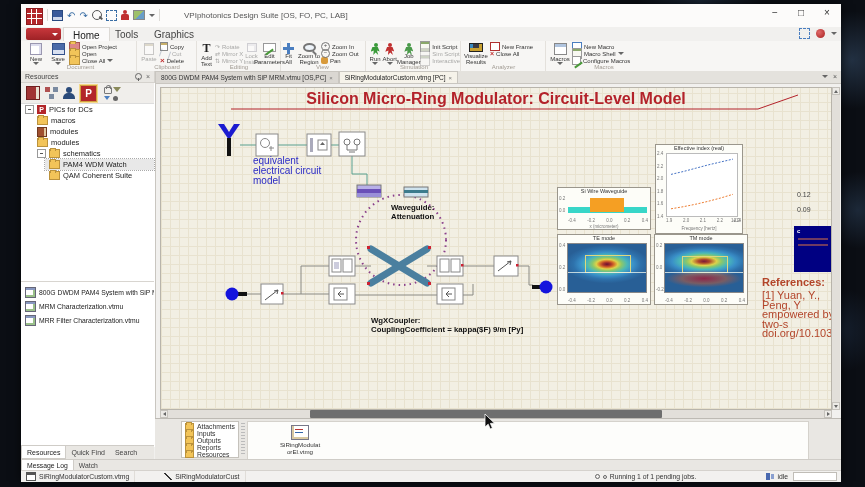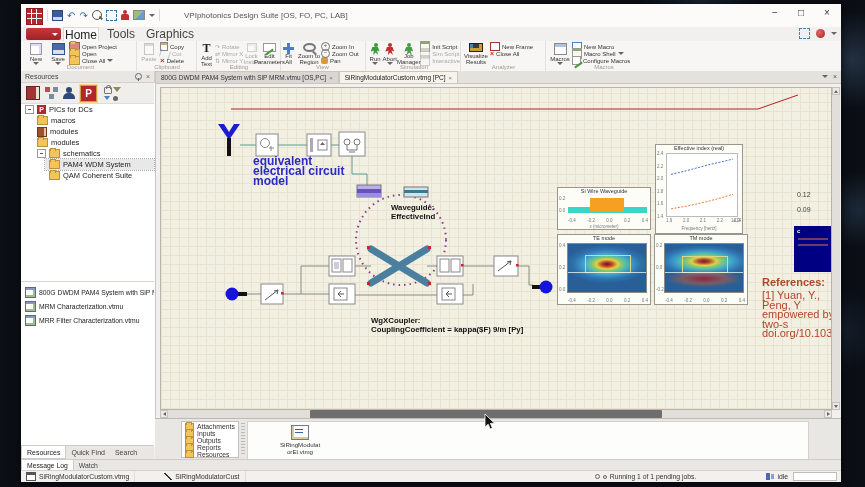--- a/index.html
+++ b/index.html
@@ -33,21 +33,21 @@
   .i-img{width:10px;height:8px;border:1px solid #888;background:linear-gradient(135deg,#9ec06a 50%,#6a9ec8 50%)}
   .dd{width:0;height:0;border-left:3px solid transparent;border-right:3px solid transparent;border-top:3px solid #666}
   #apptitle{left:163px;top:7px;font-size:8px;color:#555}
   .winbtns{right:6px;top:3px;display:flex;gap:10px;font-size:10px;color:#333}
   .winbtn{width:16px;text-align:center;cursor:default}
   
   #tabrow{left:0;top:23px;width:820px;height:14px;background:#f1f0ee;border-bottom:1px solid #dcd9d5}
   .filebtn{left:5px;top:1px;width:32px;height:12px;background:linear-gradient(#c8373c,#9e2226);border-radius:2px;
      display:flex;align-items:center;justify-content:flex-end;padding-right:3px}
   .filebtn .dd{border-top-color:#fff}
-  .rtab{top:0;height:14px;padding:0 1px;display:inline-flex;align-items:center;font-size:12px;color:#444}
+  .rtab{top:0;height:14px;padding:0 9px;display:inline-flex;align-items:center;font-size:10px;color:#444}
   .rtab.active{background:#fbfafa;border:1px solid #dcd9d5;border-bottom:none;color:#222}
   .tabrow-right{right:4px;top:1px;display:flex;align-items:center;gap:6px}
   .i-collapse{width:9px;height:9px;border:1px dashed #4a7ec0}
   .i-reddot{width:9px;height:9px;border-radius:50%;background:radial-gradient(circle at 35% 35%,#e06a6a,#a81e1e)}
   
   #ribbon{left:0;top:37px;width:820px;height:30px;background:#f7f6f4;border-bottom:1px solid #d3d0cb}
   .rgroup{top:0;height:30px;border-right:1px solid #e4e1dc}
   .rglabel{position:absolute;bottom:0;left:0;right:0;text-align:center;font-size:6px;color:#a09a92;line-height:7px}
   .ritems{position:absolute;left:0;top:1px;right:0;height:22px;display:flex;align-items:flex-start}
   .bigbtn{display:flex;flex-direction:column;align-items:center;justify-content:flex-start;height:22px;
@@ -128,21 +128,21 @@
   .ltab{display:flex;align-items:center;padding:0 5px}
   .ltab.active{background:#fff;border:1px solid #cfccc7;border-top:none;color:#222}
   
   #canvas{left:139px;top:83px;width:672px;height:323px;overflow:hidden;
      background:
        repeating-linear-gradient(0deg,#e8e2cf 0 1px,transparent 1px 9px),
        repeating-linear-gradient(90deg,#e8e2cf 0 1px,transparent 1px 9px),
        #f2efe3;
      border:1px solid #b8b4ab;box-sizing:border-box}
   #ctitle{left:70px;top:2px;width:530px;text-align:center;font-size:16px;font-weight:bold;color:#b3222a;letter-spacing:0px}
-  .bluetext{color:#2a2ac4;font-weight:bold;font-size:12px;line-height:10px}
+  .bluetext{color:#2a2ac4;font-weight:normal;font-size:10px;line-height:10px}
   .anno{color:#111;font-weight:bold;font-size:7.8px;line-height:9px}
   .miniplot{position:absolute;background:#fdfdf8;border:1px solid #9a968c;box-sizing:border-box;font-size:5px;color:#555}
   .mp-title{text-align:center;font-size:5.5px;color:#333;height:7px;line-height:7px;overflow:hidden}
   .mp-xticks{position:absolute;left:10px;right:2px;bottom:6px;display:flex;justify-content:space-between;font-size:4.5px;color:#777}
   .mp-xlabel{position:absolute;left:0;right:0;bottom:0;text-align:center;font-size:4.5px;color:#777}
   .mp-yticks{position:absolute;left:1px;top:8px;bottom:12px;display:flex;flex-direction:column;justify-content:space-between;font-size:4.5px;color:#777}
   .field{position:absolute;left:9px;right:3px;top:8px;bottom:11px;border:1px solid #888;
      background:radial-gradient(55% 40% at 50% 42%, #6b1030 0%, #b03a2a 10%, #d8762a 17%, #ddd24a 25%, #8cc86a 34%, #4ab8b8 47%, #3a90c8 62%, #2e72ac 78%, #285f96 100%)}
   .field.tm{background:
      radial-gradient(70% 26% at 50% 72%, rgba(160,30,60,.85), rgba(200,90,50,.5) 40%, transparent 70%),
@@ -480,21 +480,21 @@
           <div class="i-folder"></div>
           <span>modules</span>
         </div>
       <div class="trow ind1">
           <div class="expander"></div>
           <div class="i-folder"></div>
           <span>schematics</span>
         </div>
       <div class="trow ind2 sel">
           <div class="i-folder"></div>
-          <span>PAM4 WDM System</span>
+          <span>PAM4 WDM Watch</span>
         </div>
       <div class="trow ind2">
           <div class="i-folder"></div>
           <span>QAM Coherent Suite</span>
         </div>
     </div>
     <div id="filelist" class="abs">
       <div class="frow">
           <div class="i-vtmu"></div>
           <span>800G DWDM PAM4 System with SiP MRM.vtmu</span>
@@ -509,20 +509,21 @@
         </div>
     </div>
     <div id="lefttabs" class="abs">
       <div class="ltab active">Resources</div>
       <div class="ltab">Quick Find</div>
       <div class="ltab">Search</div>
     </div>
   </div>
 
   <div id="canvas" class="abs">
+    <div id="ctitle" class="abs">Silicon Micro-Ring Modulator: Circuit-Level Model</div>
 
     <svg class="abs" style="left:0;top:0" width="672" height="323" viewBox="0 0 672 323">
       <path d="M70,21 H597 L637,7" stroke="#b3222a" stroke-width="1" fill="none"></path>
 
       <g>
         <path d="M57,36 L68,52 L79,36 L73,36 L68,44 L63,36 Z" fill="#1b1bd0"></path>
         <rect x="66" y="50" width="4" height="18" fill="#111"></rect>
       </g>
 
       <g stroke="#58a08f" stroke-width="1" fill="none">
@@ -609,21 +610,21 @@
       <g>
         <rect x="371" y="197" width="10" height="4" fill="#111"></rect>
           <circle cx="385" cy="199" r="6.5" fill="#1414dd"></circle>
       </g>
     </svg>
 
     <div class="abs bluetext pre" style="left:92px;top:68px">equivalent
 electrical circuit
 model</div>
     <div class="abs anno pre" style="left:230px;top:115px">Waveguide:
-EffectiveInd</div>
+Attenuation</div>
     <div class="abs anno pre" style="left:210px;top:228px">WgXCoupler:
 CouplingCoefficient = kappa($F) 9/m [Py]</div>
     <div class="abs" style="left:636px;top:103px;font-size:7px;color:#444">0.12</div>
     <div class="abs" style="left:636px;top:118px;font-size:7px;color:#444">0.09</div>
     <div class="navybox" style="left:633px;top:138px;width:38px;height:46px">
       <div class="c">c</div>
       <div class="dimline"></div>
       <div class="dimline"></div>
     </div>
     <div class="abs redtext" style="left:601px;top:190px;font-weight:bold">References:</div>

